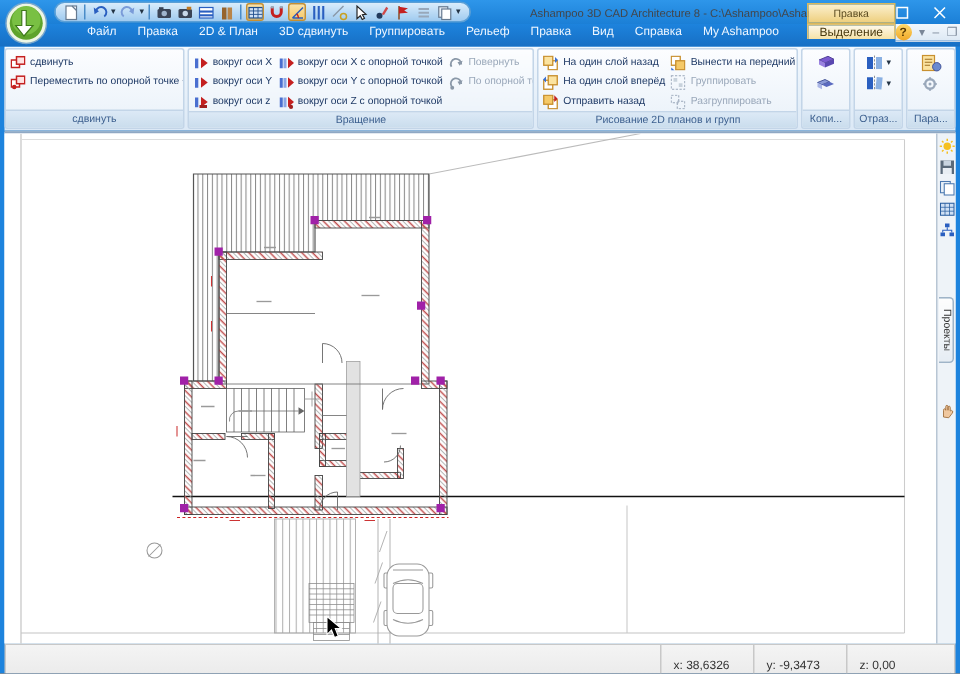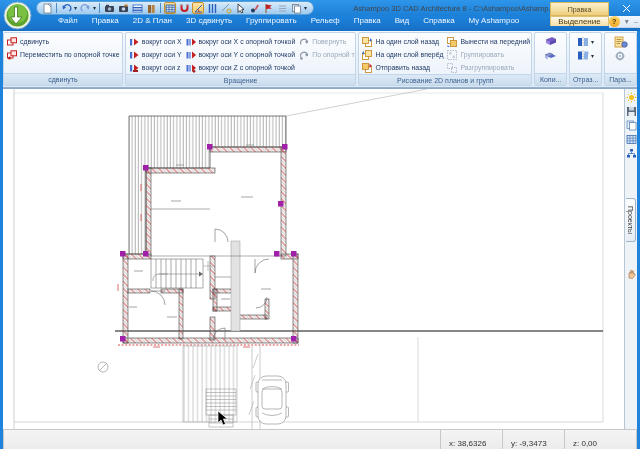--- a/index.html
+++ b/index.html
@@ -19,21 +19,21 @@
   .title-text{flex:1;text-align:center;font-size:7.5px;color:#41engaged;color:#43464b;white-space:nowrap;
     overflow:hidden;text-overflow:ellipsis;padding-left:30px;}
   .win-controls{display:flex;align-items:center;gap:1px;margin-right:2px;}
   .win-btn{width:24px;height:14px;display:flex;align-items:center;justify-content:center;
     color:#fff;font-size:9px;line-height:1;cursor:pointer;}
   
   .tabrow{height:15px;margin:0 -3px;background:linear-gradient(#1d83dd,#176fc4);
     display:flex;align-items:flex-start;padding-left:51px;position:relative;z-index:2;}
   .tab{font-size:8px;color:#eef6ff;padding:0 7px;display:flex;align-items:center;white-space:nowrap;cursor:pointer;}
   .tab.active{background:linear-gradient(#fdf8ea,#f6e2a6);color:#4a3a10;position:relative;
-    border:1px solid #dfc173;border-bottom:none;margin-left:24px;}
+    border:1px solid #dfc173;border-bottom:none;margin-left:12px;}
   .ctx-header{position:absolute;top:-15px;left:-1px;right:-1px;height:14px;
     background:linear-gradient(#fbf0cf,#eecf7d);border:1px solid #d9b85c;color:#5a4a20;
     font-size:7px;display:flex;align-items:center;justify-content:center;}
   .tabrow-right{flex:1;background:linear-gradient(#f2f7fc,#dde9f5);display:flex;align-items:center;
     justify-content:flex-end;gap:5px;padding-right:6px;border-bottom:1px solid #c4d4e6;}
   .help-q{width:11px;height:11px;border-radius:50%;background:linear-gradient(#ffd96a,#f0a828);
     color:#5a3a00;font-size:8px;font-weight:bold;display:flex;align-items:center;justify-content:center;}
   .mini-glyph{color:#7a8798;font-size:8px;line-height:1;}
   
   .ribbon{height:57px;background:linear-gradient(#f4f9fe,#dcE9f6);background:linear-gradient(#f4f9fe,#dce9f6);

